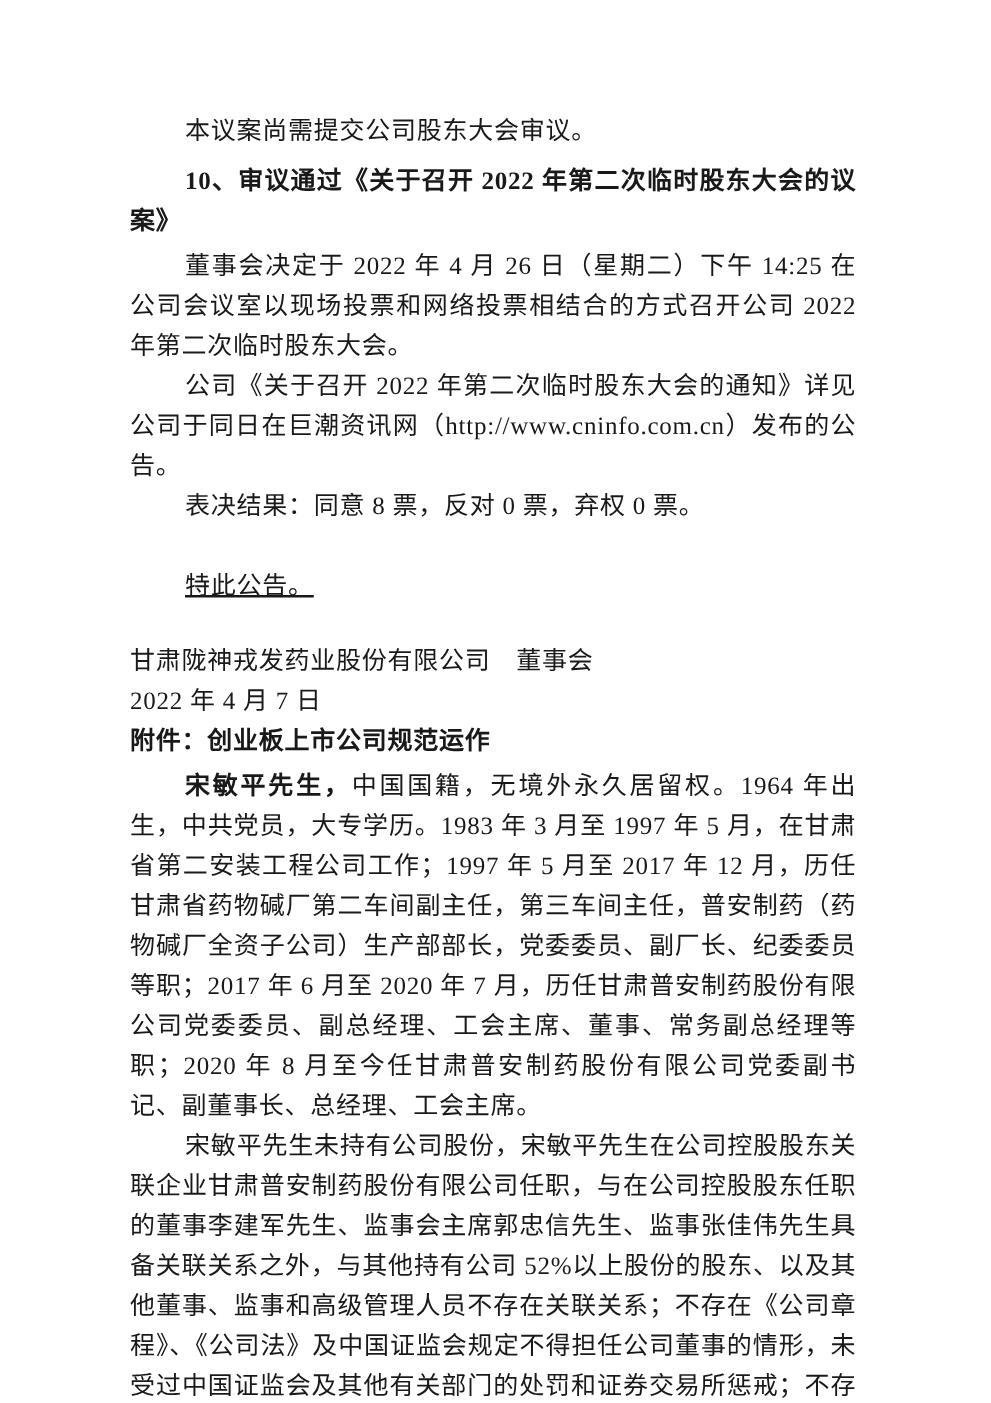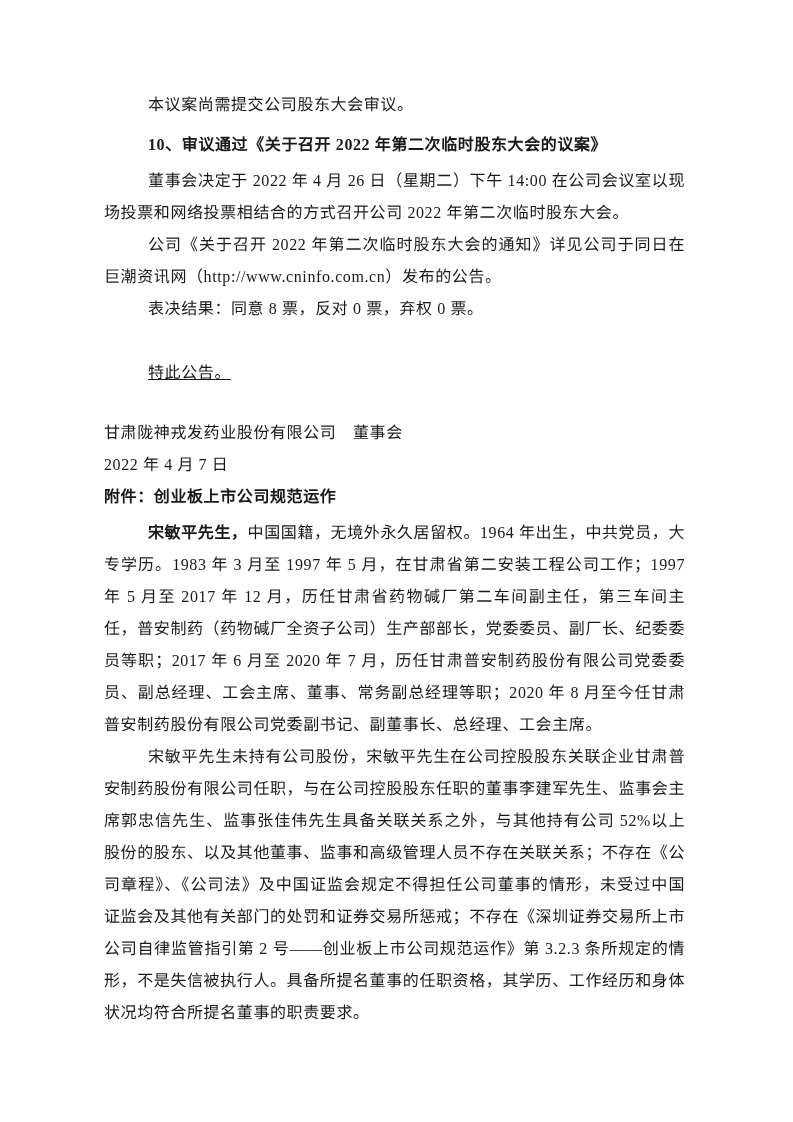--- a/index.html
+++ b/index.html
@@ -16,21 +16,21 @@
   }
   .page {
     box-sizing: border-box;
     width: 793px;
     height: 1122px;
     padding: 89px 108px 0 104px;
     background: #ffffff;
   }
   .page p {
     margin: 0;
-    font-size: 16px;
+    font-size: 20px;
     line-height: 32px;
     letter-spacing: 0.6px;
     text-align: justify;
     text-justify: inter-character;
     word-break: break-all;
   }
   .indent { text-indent: 44px; }
   .tight { line-height: 30px; }
   .bold { font-weight: 700; margin-top: 12px; }
   .heading-item {
@@ -49,21 +49,21 @@
 </style>
 </head>
 <body>
 
 <div class="page">
 
   <p class="indent">本议案尚需提交公司股东大会审议。</p>
 
   <p class="indent heading-item">10、审议通过《关于召开 2022 年第二次临时股东大会的议案》</p>
 
-  <p class="indent tight">董事会决定于 2022 年 4 月 26 日（星期二）下午 14:00 在公司会议室以现场投票和网络投票相结合的方式召开公司 2022 年第二次临时股东大会。</p>
+  <p class="indent tight">董事会决定于 2022 年 4 月 26 日（星期二）下午 14:25 在公司会议室以现场投票和网络投票相结合的方式召开公司 2022 年第二次临时股东大会。</p>
 
   <p class="indent tight">公司《关于召开 2022 年第二次临时股东大会的通知》详见公司于同日在巨潮资讯网（http://www.cninfo.com.cn）发布的公告。</p>
 
   <p class="indent tight">表决结果：同意 8 票，反对 0 票，弃权 0 票。</p>
 
   <p class="indent hereby">特此公告。</p>
 
   <p class="sig-line">甘肃陇神戎发药业股份有限公司　董事会</p>
 
   <p class="date-line">2022 年 4 月 7 日</p>

